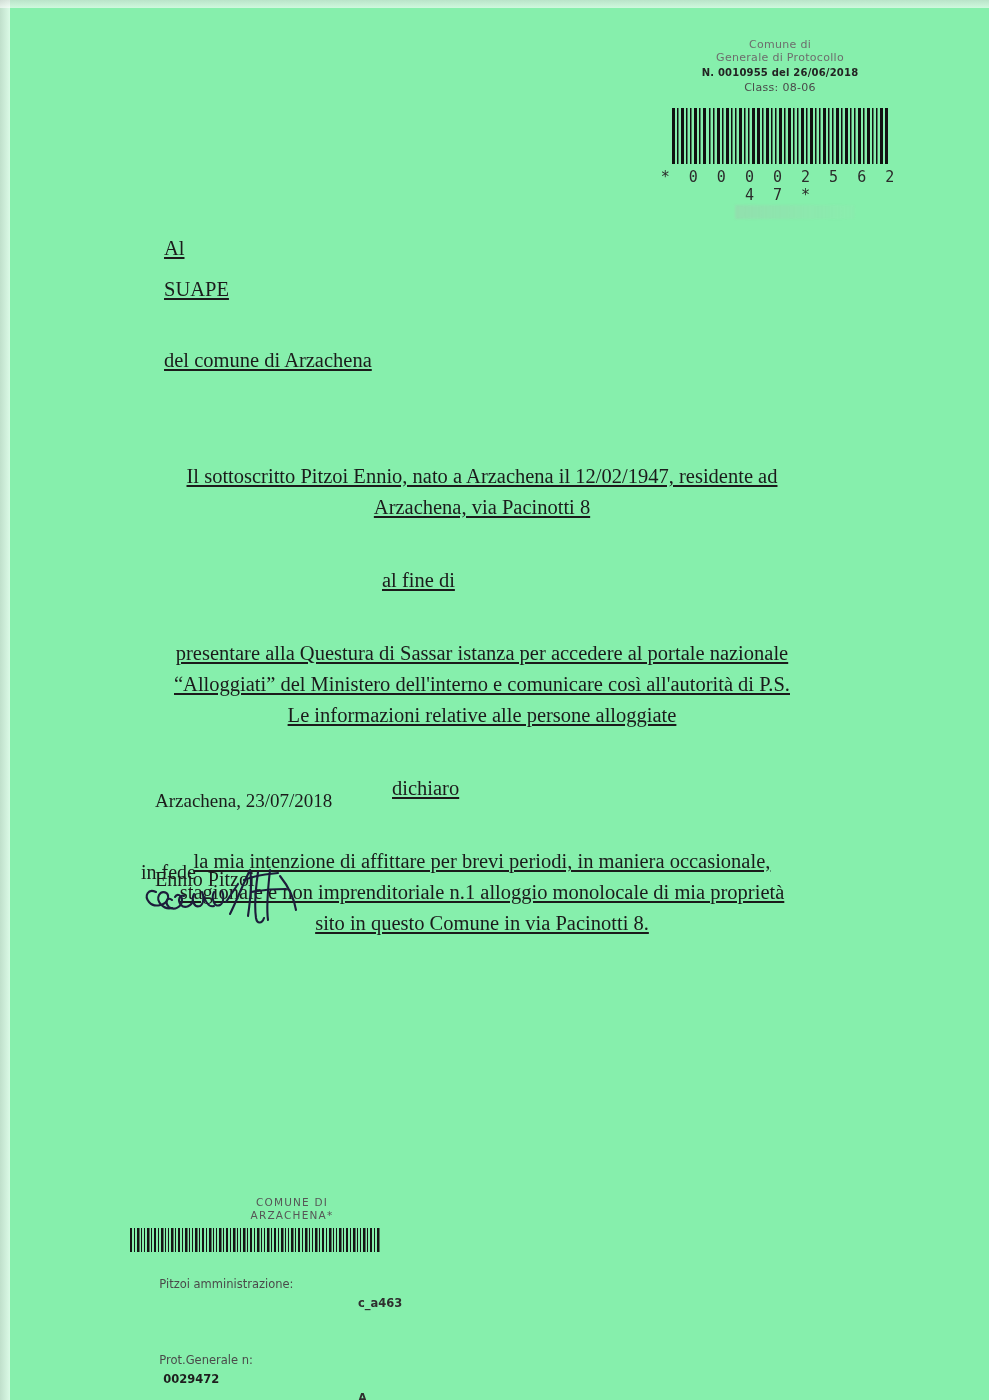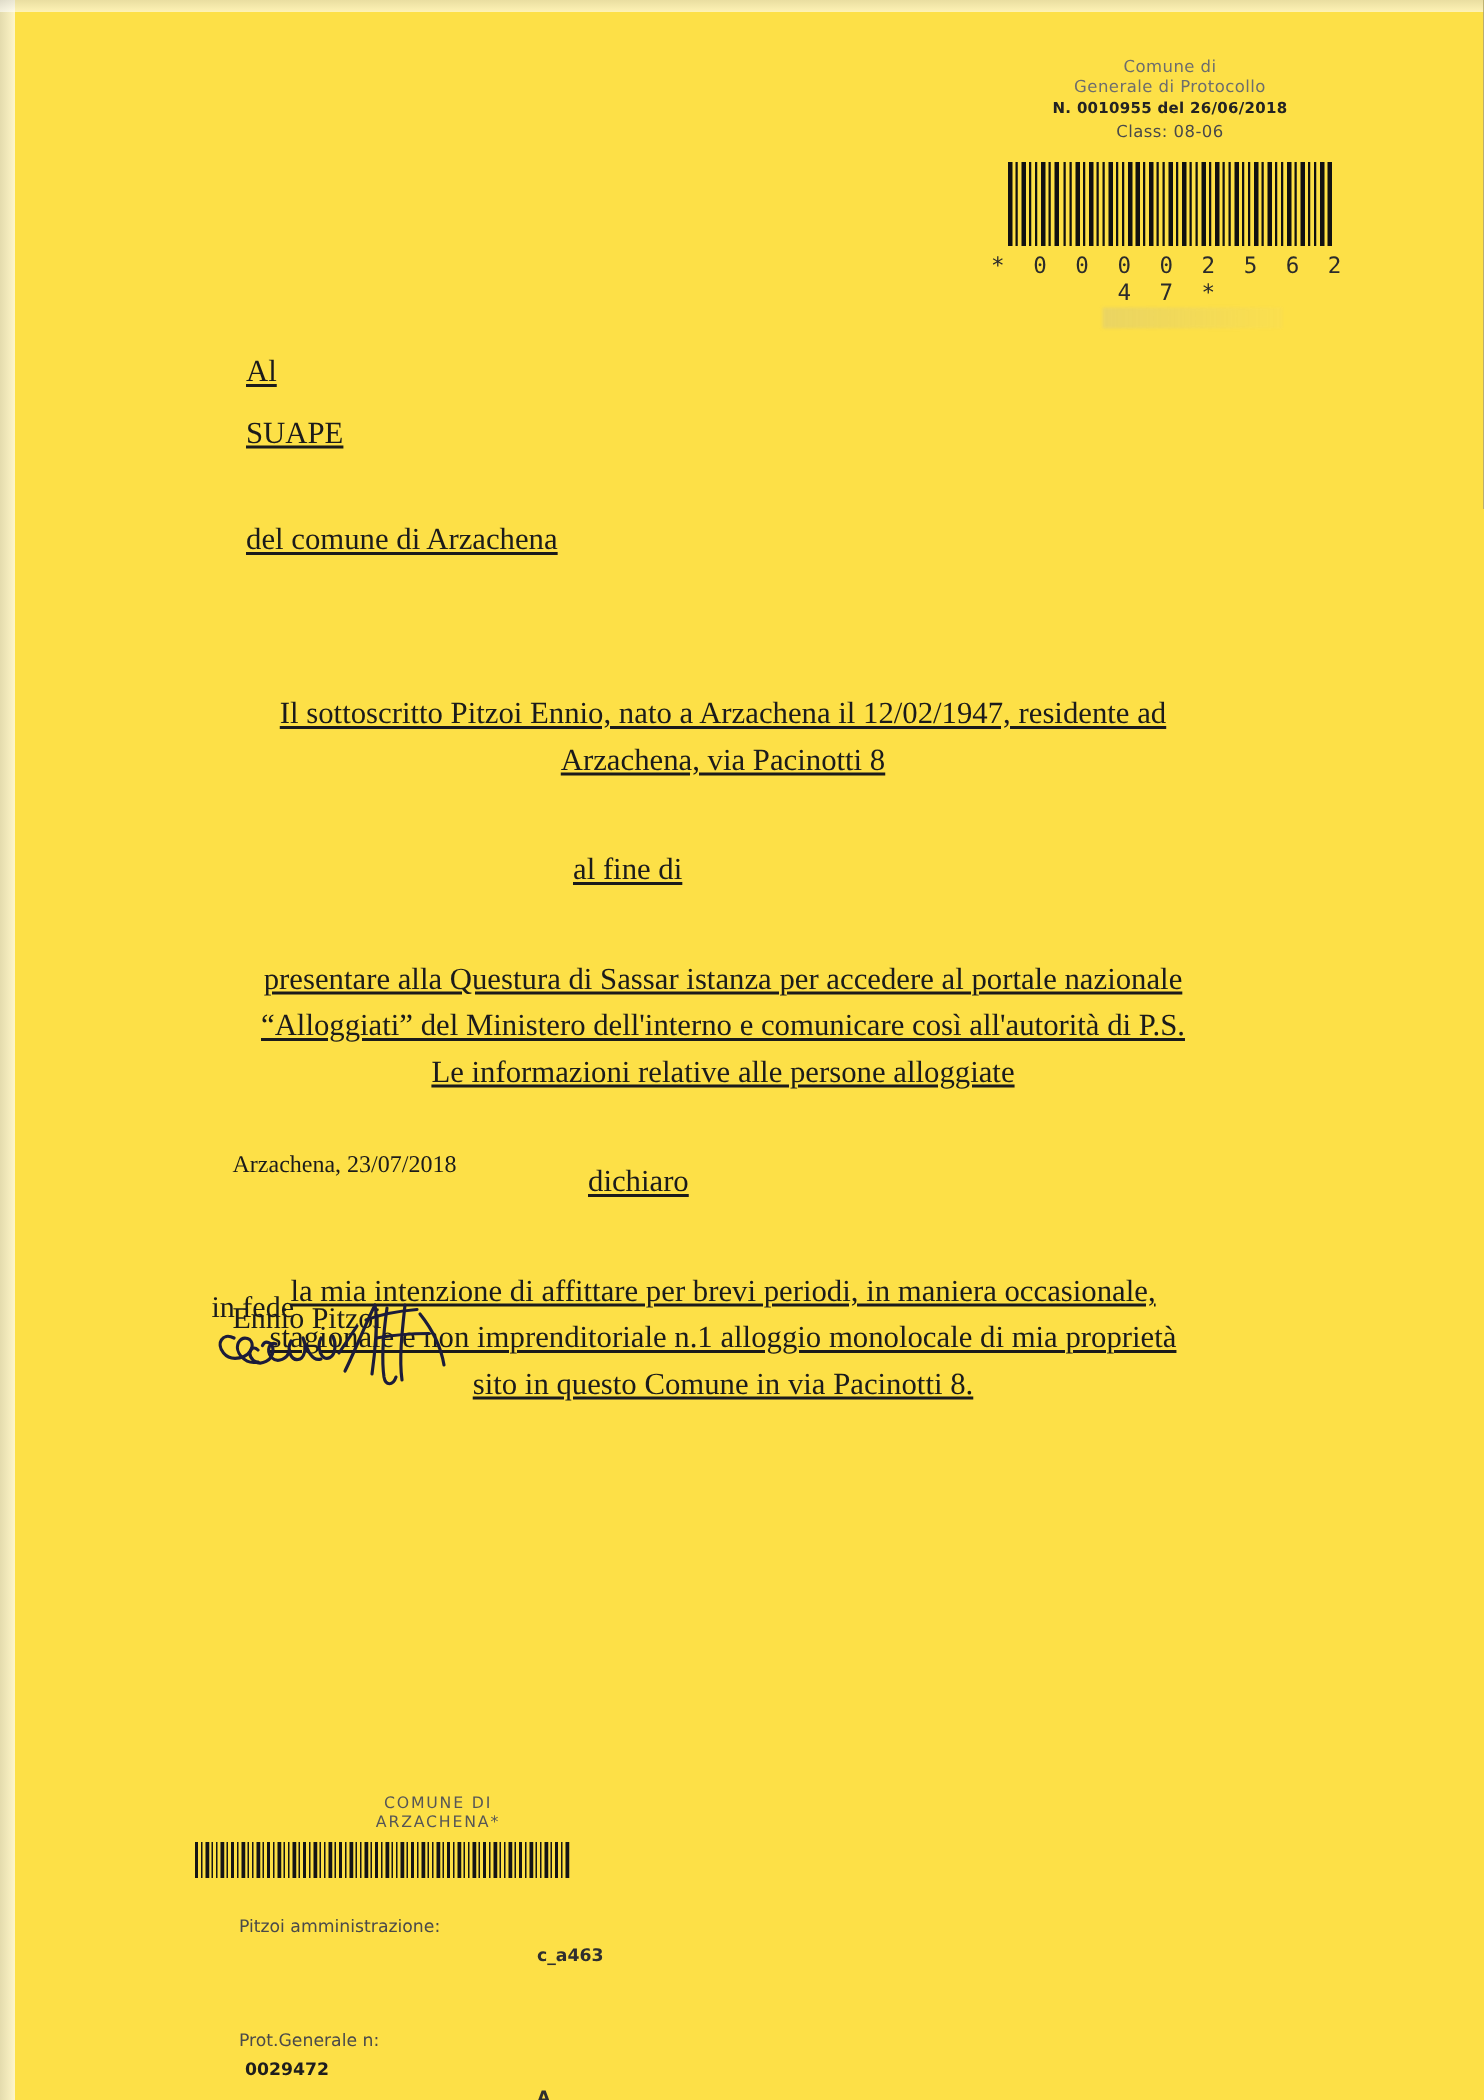--- a/index.html
+++ b/index.html
@@ -4,21 +4,21 @@
 <style>
   html, body {
     margin: 0;
     padding: 0;
     background: #888;
   }
   .page {
     position: relative;
     width: 989px;
     height: 1400px;
-    background: #fde047;
+    background: #86efac;
     overflow: hidden;
     font-family: "Liberation Serif", serif;
     color: #1b1b1b;
   }
   
   .scan-edge-left {
     position: absolute;
     left: 0; top: 0;
     width: 10px; height: 1400px;
     background: linear-gradient(to right, #d9d9d9, #ffffff);
@@ -117,22 +117,22 @@
   .center-ish2 {
     padding-left: 228px;
   }
   .addr-line { line-height: 29px; }
   .para { text-align: center; }
 
   
   .date-line {
     position: absolute;
     left: 155px;
-    top: 768px;
-    font-size: 16px;
+    top: 790px;
+    font-size: 19px;
     text-align: center;
   }
   .infede {
     position: absolute;
     left: 141px;
     top: 845px;
     font-size: 20px;
     margin-top: 16px;
   }
   .sig-name {

